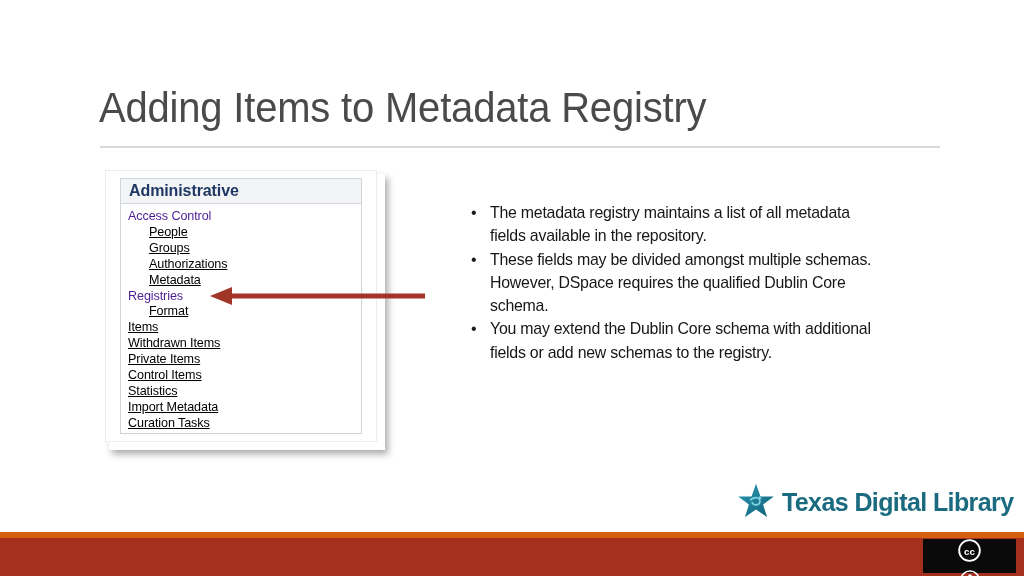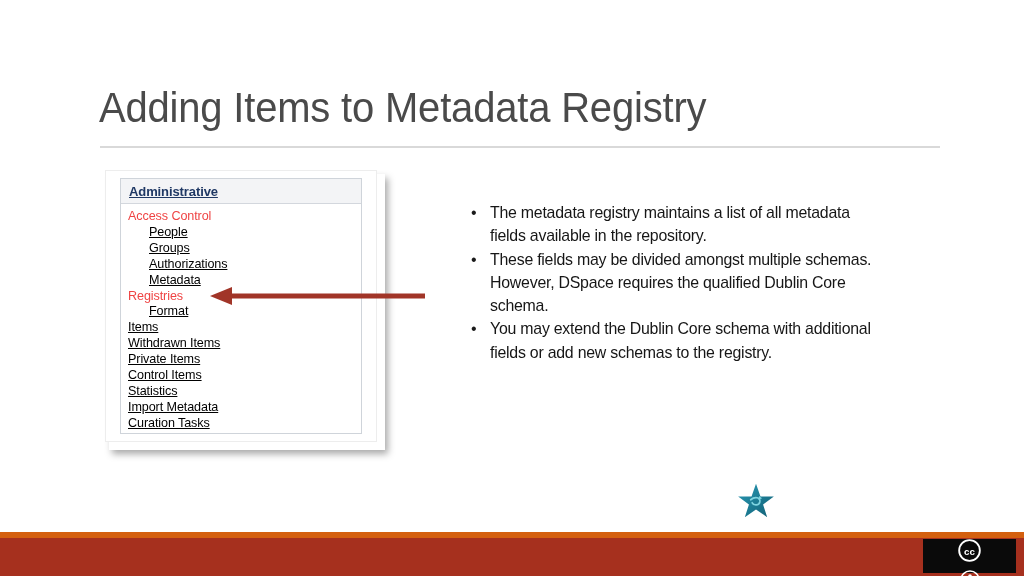--- a/index.html
+++ b/index.html
@@ -81,40 +81,39 @@
   .panel-header {
     height: 25px;
     background: #f3f4f6;
     border-bottom: 1px solid #d3d7dd;
     box-sizing: border-box;
     display: flex;
     align-items: center;
     padding-left: 8px;
   }
   .panel-header-text {
-    font-size: 13px;
+    font-size: 16px;
     font-weight: bold;
     color: #1f3864;
     font-family: "Liberation Sans", sans-serif;
     letter-spacing: -0.1px;
-    text-decoration: underline;
   }
   .panel-body {
     padding: 5px 0 0 7px;
   }
   .nav-item {
     font-size: 12.6px;
     line-height: 15.9px;
     color: #4f4f4f;
     font-family: "Liberation Sans", sans-serif;
     white-space: nowrap;
     letter-spacing: -0.1px;
   }
   .nav-item.group {
-    color: #ef4444;
+    color: #4c1d95;
   }
   .nav-item.link {
     color: #000000;
     text-decoration: underline;
     cursor: pointer;
   }
   .nav-item.indent {
     padding-left: 21px;
   }
 
@@ -295,20 +294,21 @@
       <linearGradient id="starGrad" x1="0" y1="0" x2="1" y2="1">
         <stop offset="0%" stop-color="#2b9ab5"></stop>
         <stop offset="55%" stop-color="#1b7a92"></stop>
         <stop offset="100%" stop-color="#155f74"></stop>
       </linearGradient>
     </defs>
     <polygon fill="url(#starGrad)" points="50,2 61.8,35.5 97,35.5 68.6,56.5 79.4,90 50,69.5 20.6,90 31.4,56.5 3,35.5 38.2,35.5"></polygon>
     <path d="M36 44 C48 34, 62 38, 60 50 C58 60, 44 60, 40 52" fill="none" stroke="#7fd4e0" stroke-width="4.5" stroke-linecap="round"></path>
     <path d="M58 34 L66 40 L57 44 Z" fill="#7fd4e0"></path>
   </svg>
+  <span class="tdl-text">Texas Digital Library</span>
 </div>
 
 <div class="band-orange"></div>
 <div class="band-red"></div>
 
 <div class="cc-badge">
   <div class="cc-icon-cell">
     <svg width="23" height="23" viewBox="0 0 40 40">
       <circle cx="20" cy="20" r="18" fill="none" stroke="#ffffff" stroke-width="3.2"></circle>
       <text x="20" y="27" font-size="17" font-weight="bold" fill="#ffffff" text-anchor="middle" font-family="Liberation Sans, sans-serif">cc</text>

